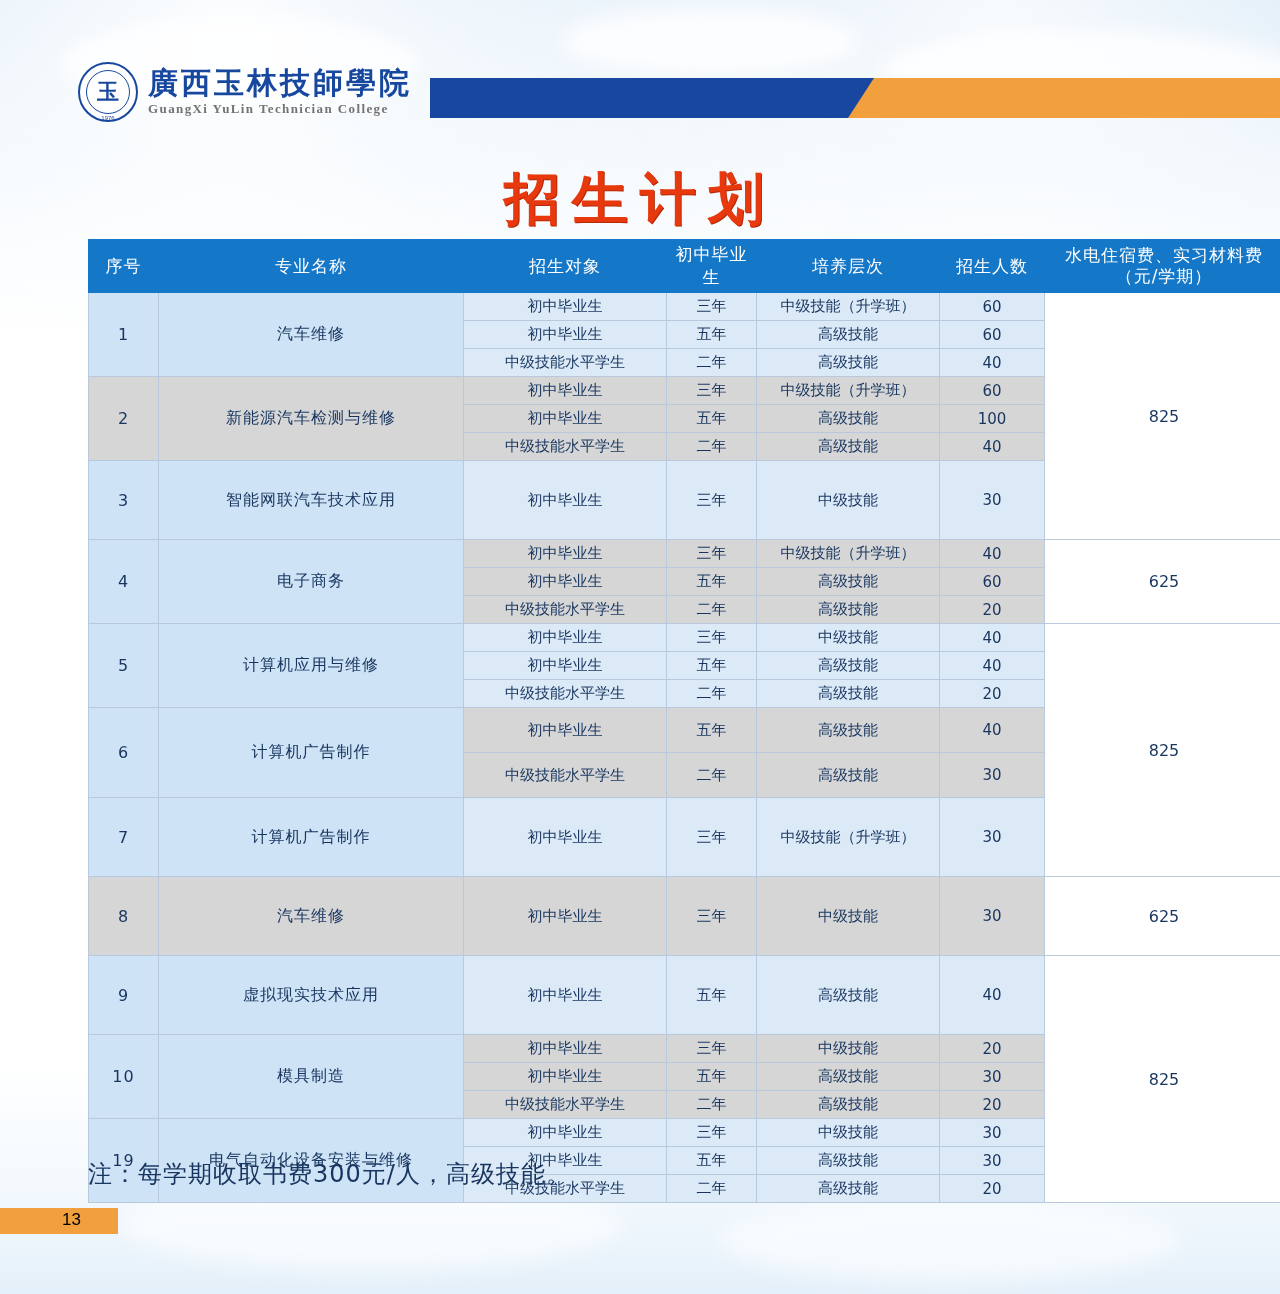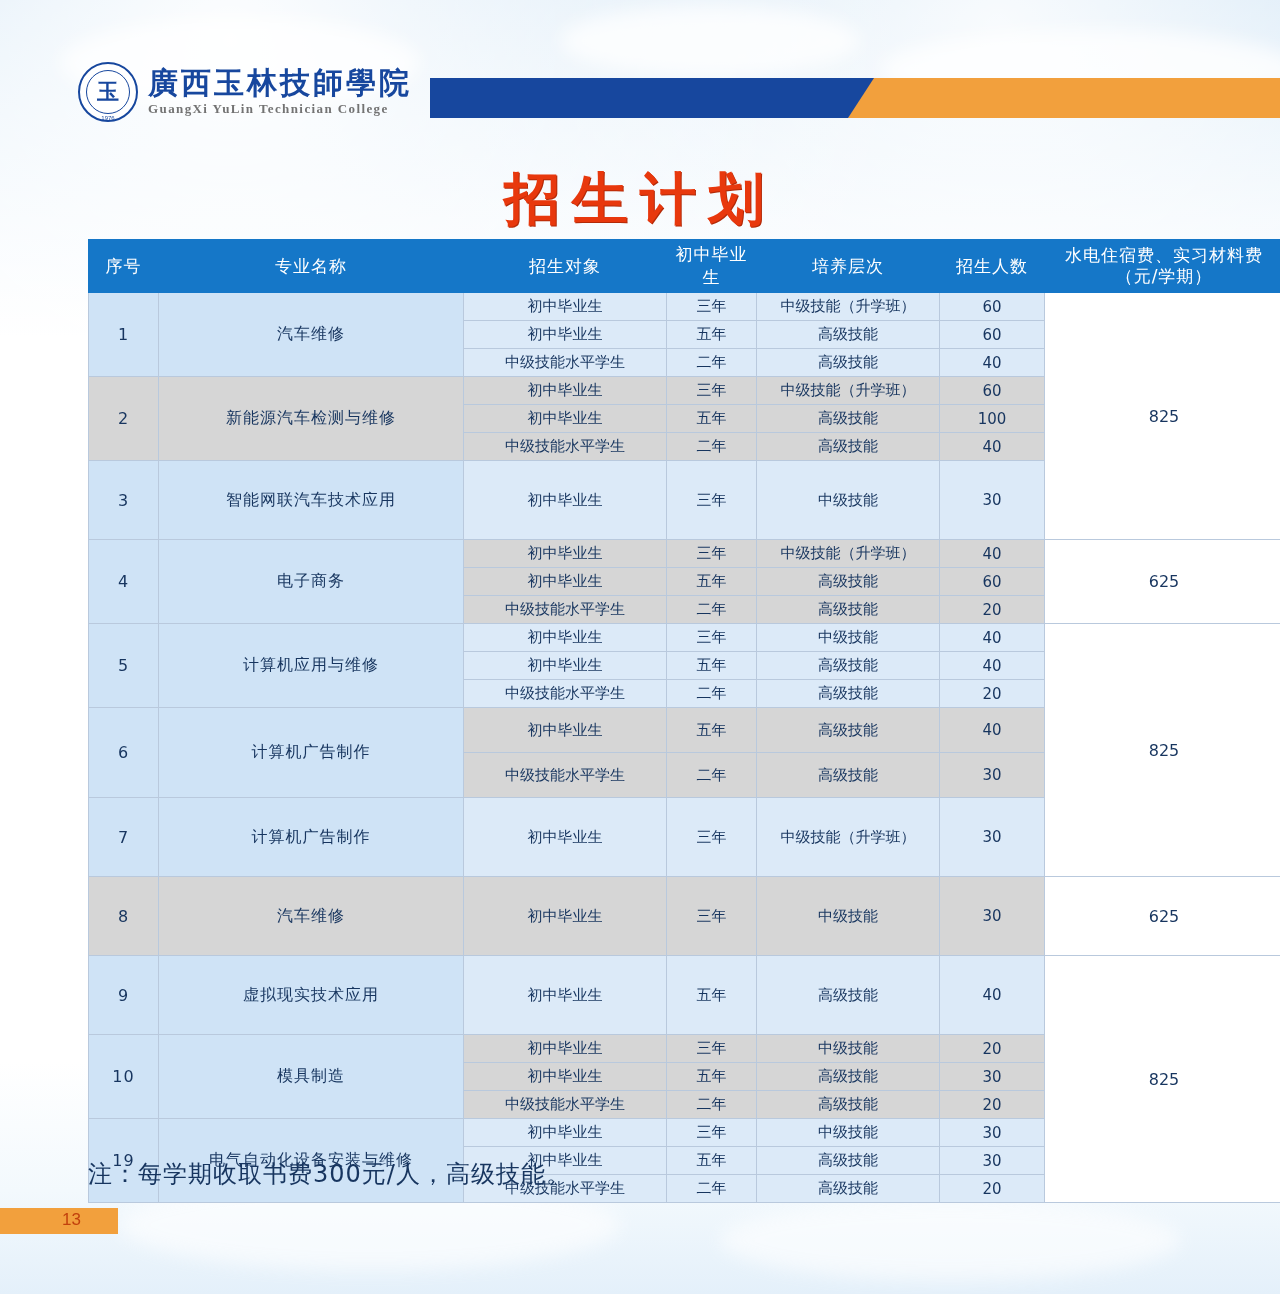--- a/index.html
+++ b/index.html
@@ -216,21 +216,21 @@
   
   .footer-tab {
     position: absolute;
     left: 0; top: 1208px;
     width: 118px; height: 26px;
     background: #f2a03d;
   }
   .footer-num {
     position: absolute;
     left: 62px; top: 1210px;
-    color: #c2410c;
+    color: #000000;
     font-size: 17px;
     font-family: "Liberation Sans", sans-serif;
   }
 </style>
 </head>
 <body>
 
 <div class="page-bg">
   <div class="cloud c1"></div>
   <div class="cloud c2"></div>

